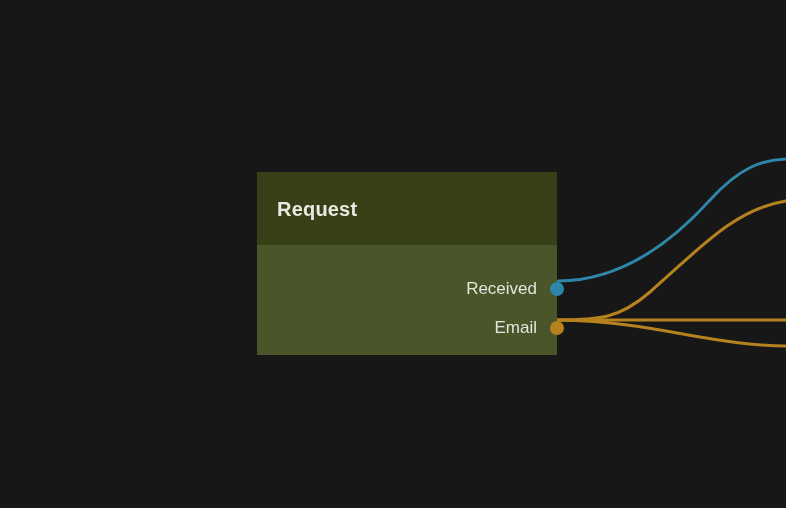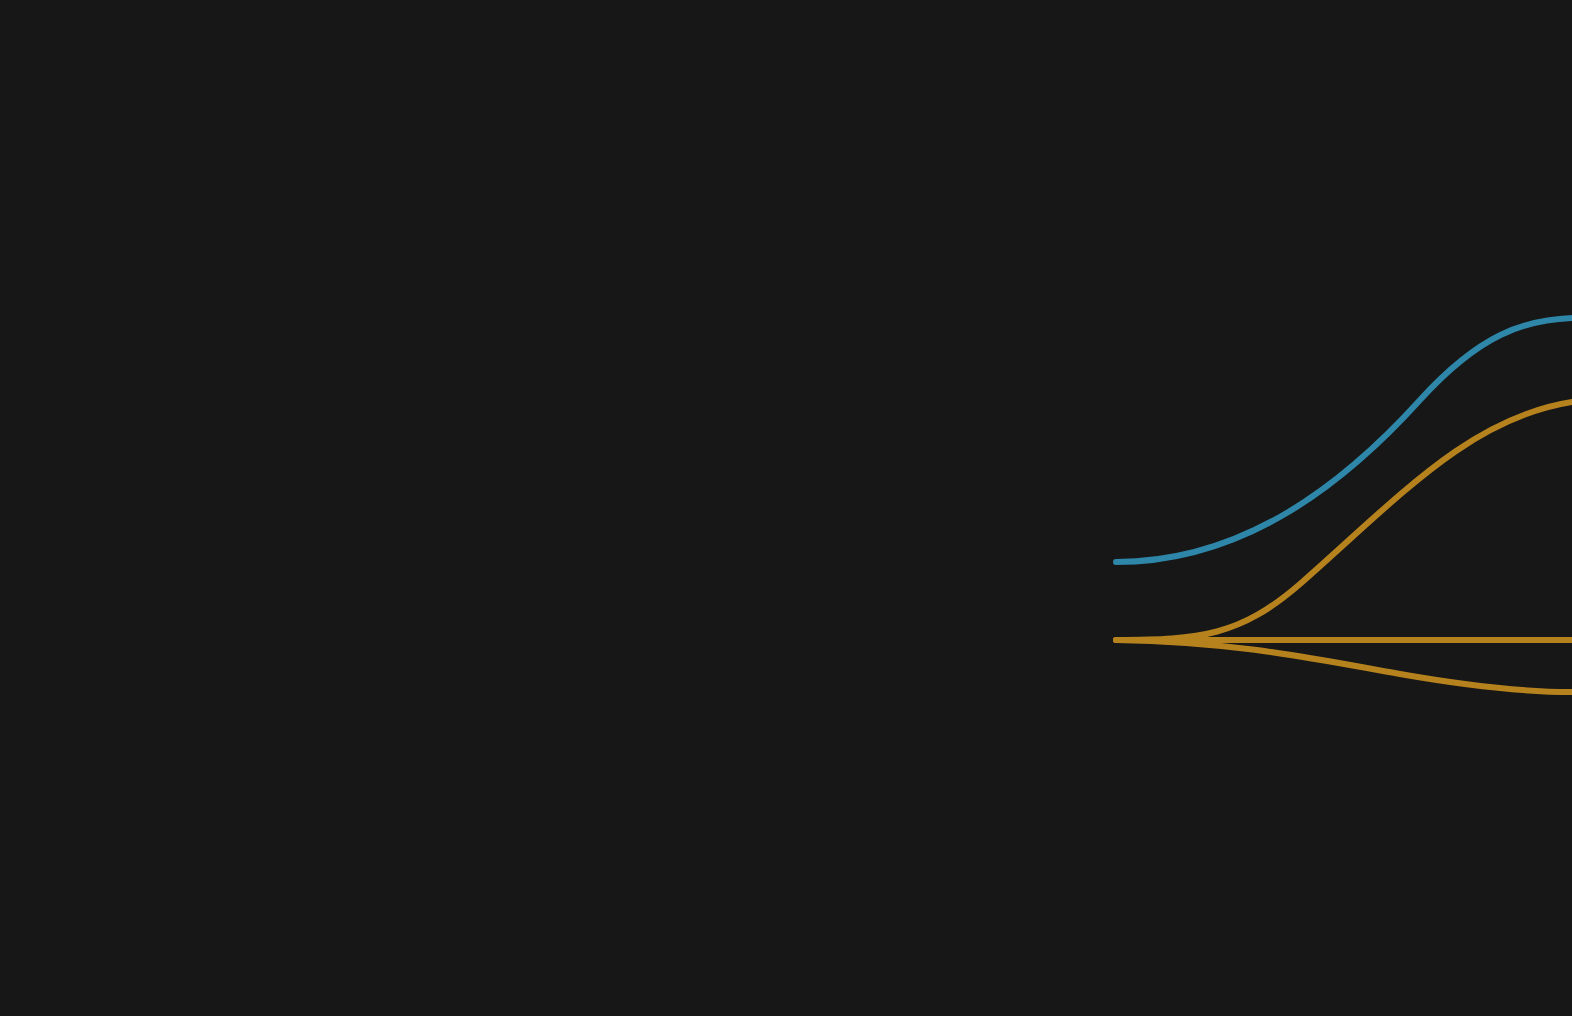--- a/index.html
+++ b/index.html
@@ -94,14 +94,34 @@
 
 <div id="canvas">
 
   <svg id="edge-layer" viewBox="0 0 786 508" width="786" height="508" xmlns="http://www.w3.org/2000/svg">
     <path class="edge-path" stroke="#2e86a8" stroke-width="3" d="M 558 281 C 622 281, 672 242, 710 200 C 740 167, 762 160, 786 159"></path>
     <path class="edge-path" stroke="#b5821e" stroke-width="3" d="M 558 320 C 600 320, 620 318, 650 292 C 700 248, 735 209, 786 201"></path>
     <path class="edge-path" stroke="#b5821e" stroke-width="3" d="M 558 320 C 640 320, 700 320, 786 320"></path>
     <path class="edge-path" stroke="#b5821e" stroke-width="3" d="M 558 320 C 620 321, 660 330, 700 337 C 740 344, 765 346, 786 346"></path>
   </svg>
 
+  <div id="node-request">
+
+    <div class="node-header">
+      <span class="node-title">Request</span>
+    </div>
+
+    <div class="node-body">
+
+      <div class="port-row">
+        <span class="port-label">Received</span>
+        <span class="port-dot" style="background:#2e86a8;"></span>
+      </div>
+
+      <div class="port-row">
+        <span class="port-label">Email</span>
+        <span class="port-dot" style="background:#b5821e;"></span>
+      </div>
+
+    </div>
+  </div>
 
 </div>
 
 </body></html>

